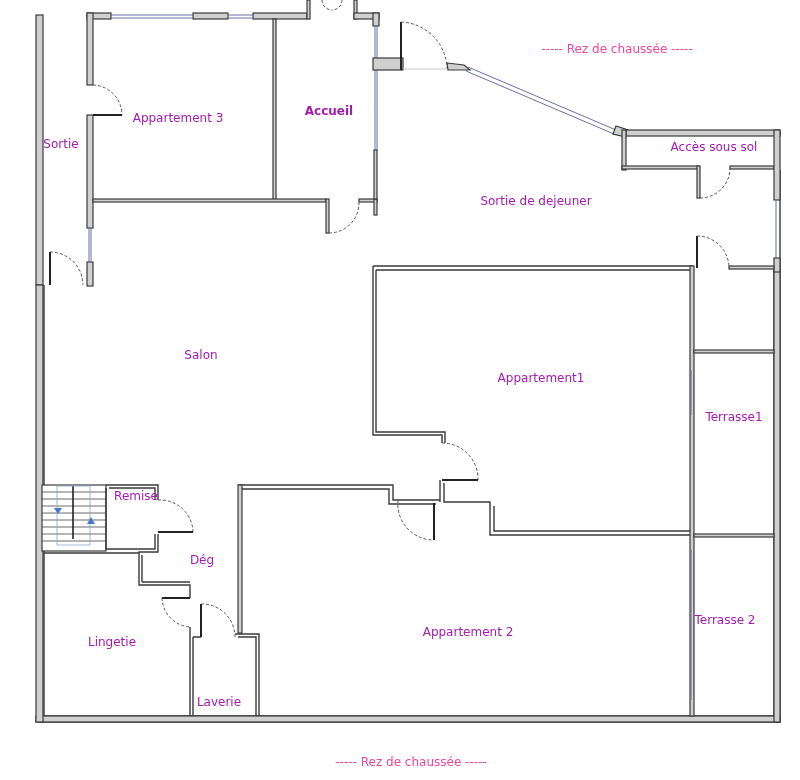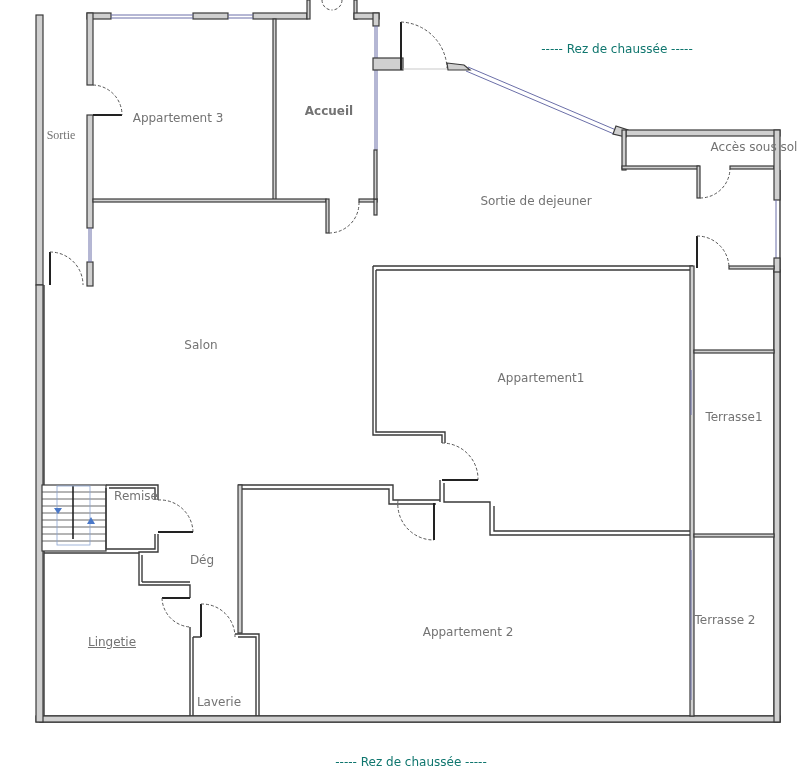--- a/index.html
+++ b/index.html
@@ -4,22 +4,22 @@
 <style>
   html,body{margin:0;padding:0;background:#ffffff;}
   body{width:800px;height:780px;position:relative;overflow:hidden;font-family:"DejaVu Sans","Liberation Sans",sans-serif;}
   svg{position:absolute;left:0;top:0;}
   .wall{fill:#d0d0d0;stroke:#3a3a3a;stroke-width:1.2;}
   .wline{fill:none;stroke:#3a3a3a;stroke-width:1.4;}
   .win{fill:none;stroke:#6b6fa8;stroke-width:1;}
   .door{fill:none;stroke:#555;stroke-width:1;stroke-dasharray:3,2;}
   .thin{fill:none;stroke:#bbb;stroke-width:0.8;}
   .leaf{fill:none;stroke:#222;stroke-width:2;}
-  .label{position:absolute;font-size:12px;color:#737373;white-space:nowrap;transform:translate(-50%,-50%);}
-  .title{position:absolute;font-size:12px;color:#0f766e;white-space:nowrap;transform:translate(-50%,-50%);}
+  .label{position:absolute;font-size:12px;color:#a21caf;white-space:nowrap;transform:translate(-50%,-50%);}
+  .title{position:absolute;font-size:12px;color:#ec4899;white-space:nowrap;transform:translate(-50%,-50%);}
 </style>
 </head>
 <body>
 
 <svg width="800" height="780" viewBox="0 0 800 780">
 
   <rect class="wall" x="36" y="15" width="7" height="270"></rect>
 
   <path class="wline" d="M40 285 L40 722 L780 722 L780 170"></path>
   <path class="wline" d="M44 285 L44 716 L774 716 L774 270"></path>
@@ -130,26 +130,26 @@
   <path class="door" d="M162 598 A30 30 0 0 0 190 627"></path>
   <path class="wline" d="M190 627 L190 716 M193 637 L193 716"></path>
   <line class="leaf" x1="201" y1="604" x2="201" y2="637"></line>
   <path class="door" d="M201 604 A33 33 0 0 1 235 637"></path>
   <path class="wline" d="M193 637 L201 637 M235 634 L259 634 L259 716 M238 637 L256 637 L256 716"></path>
 </svg>
 
 <div class="title" style="left:617px;top:49px;">-----  Rez de chaussée  -----</div>
 <div class="title" style="left:411px;top:762px;">-----  Rez de chaussée  -----</div>
 
-<div class="label" style="left:61px;top:135px;font-family:Liberation Serif, serif;">Sortie</div>
+<div class="label" style="left:61px;top:144px;">Sortie</div>
 <div class="label" style="left:178px;top:118px;">Appartement 3</div>
 <div class="label" style="left:329px;top:111px;font-weight:bold;">Accueil</div>
 <div class="label" style="left:536px;top:201px;">Sortie de dejeuner</div>
-<div class="label" style="left:754px;top:147px;">Accès sous sol</div>
-<div class="label" style="left:201px;top:345px;">Salon</div>
+<div class="label" style="left:714px;top:147px;">Accès sous sol</div>
+<div class="label" style="left:201px;top:355px;">Salon</div>
 <div class="label" style="left:541px;top:378px;">Appartement1</div>
 <div class="label" style="left:734px;top:417px;">Terrasse1</div>
 <div class="label" style="left:136px;top:496px;">Remise</div>
 <div class="label" style="left:202px;top:560px;">Dég</div>
-<div class="label" style="left:112px;top:642px;text-decoration:underline;">Lingetie</div>
+<div class="label" style="left:112px;top:642px;">Lingetie</div>
 <div class="label" style="left:219px;top:702px;">Laverie</div>
 <div class="label" style="left:468px;top:632px;">Appartement 2</div>
 <div class="label" style="left:725px;top:620px;">Terrasse 2</div>
 
 </body></html>

